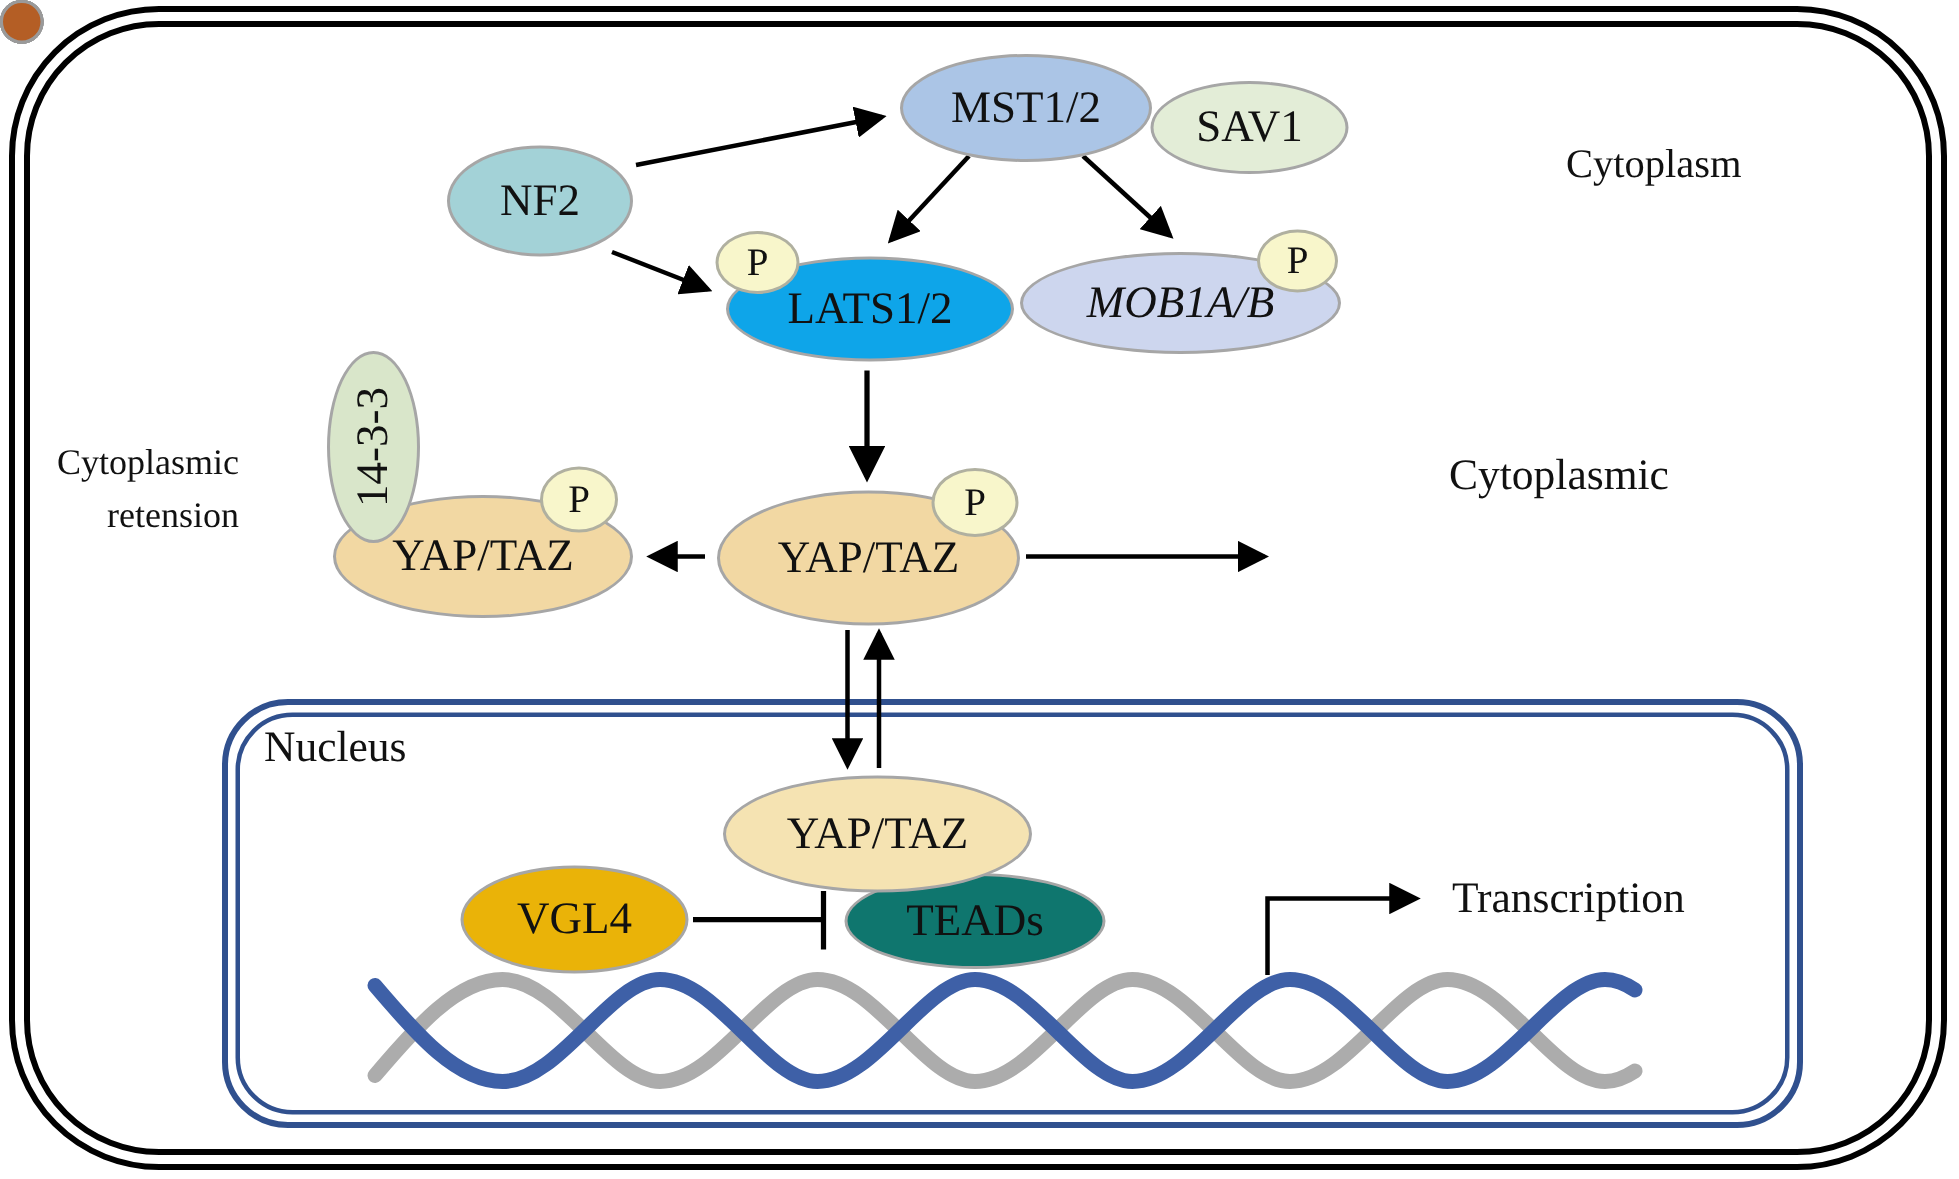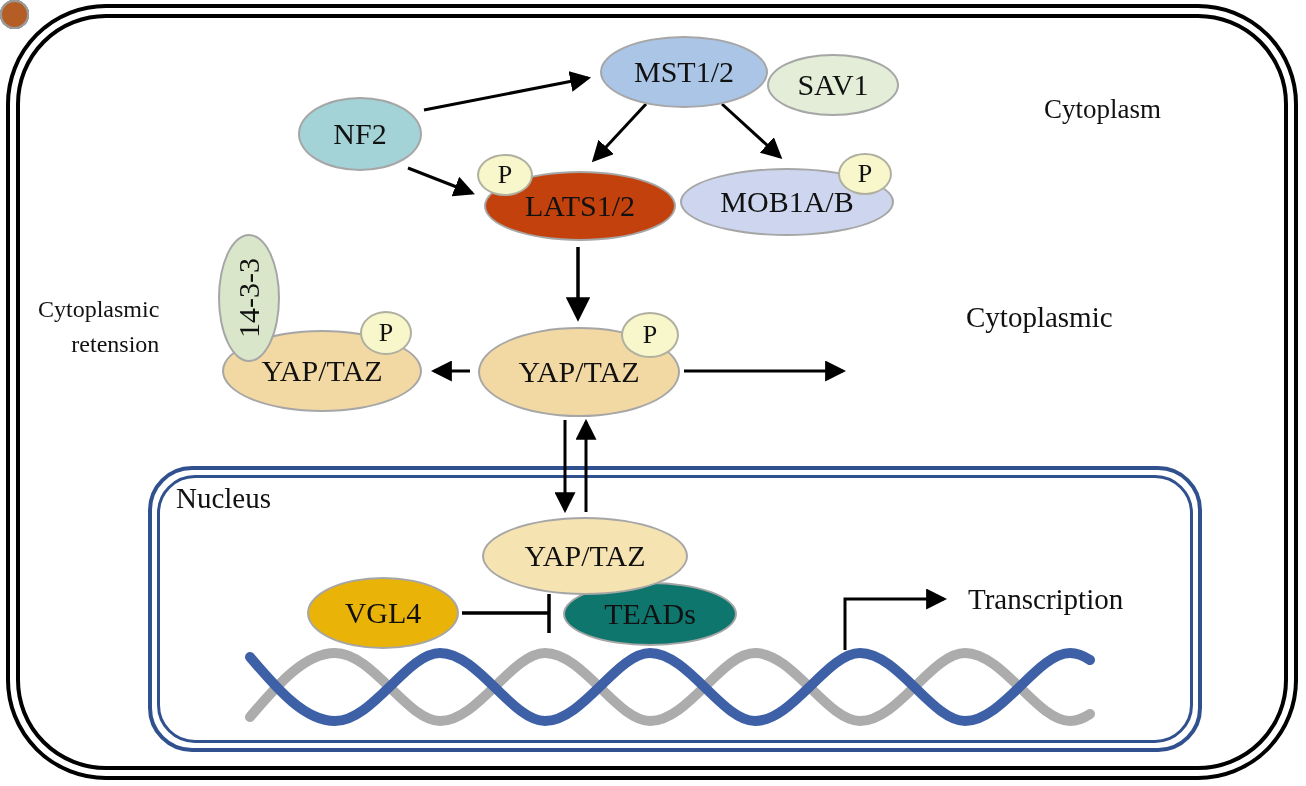--- a/index.html
+++ b/index.html
@@ -121,24 +121,24 @@
 
   <div id="node-nf2" class="node" style="background-color: rgb(163, 210, 215);">
     <span>NF2</span>
   </div>
   <div id="node-mst12" class="node" style="background-color: rgb(171, 197, 230);">
     <span>MST1/2</span>
   </div>
   <div id="node-sav1" class="node" style="background-color: rgb(227, 237, 215);">
     <span>SAV1</span>
   </div>
-  <div id="node-lats12" class="node" style="background-color: #c2410c;">
+  <div id="node-lats12" class="node" style="background-color: #0ea5e9;">
     <span>LATS1/2</span>
   </div>
-  <div id="node-mob1ab" class="node" style="background-color: rgb(205, 214, 238);">
+  <div id="node-mob1ab" class="node" style="background-color: rgb(205, 214, 238); font-style: italic;">
     <span>MOB1A/B</span>
   </div>
   <div id="node-yap-cyto" class="node" style="background-color: rgb(242, 216, 163);">
     <span>YAP/TAZ</span>
   </div>
   <div id="node-yap-retained" class="node" style="background-color: rgb(242, 216, 163);">
     <span>YAP/TAZ</span>
   </div>
   <div id="node-14-3-3" class="node" style="background-color: rgb(217, 230, 202);">
     <span class="vlabel">14-3-3</span>

